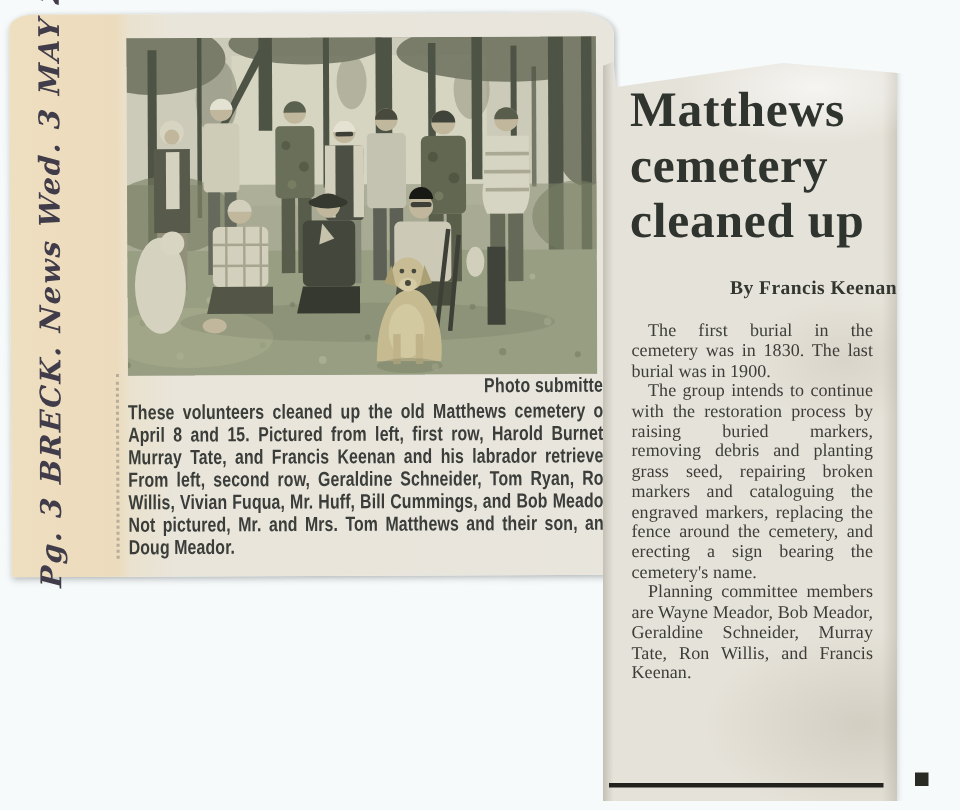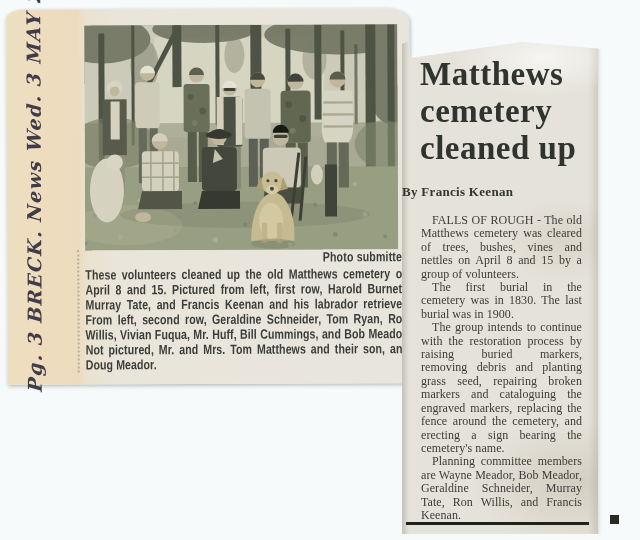--- a/index.html
+++ b/index.html
@@ -54,21 +54,21 @@
       linear-gradient(270deg, rgba(140,133,118,.25) 0px, rgba(140,133,118,0) 10px);
     clip-path:polygon(0 16px,7px 13px,9px 30px,120px 14px,234px 24px,234px 500px,226px 506px,0 506px);
     box-shadow:0 2px 4px rgba(100,105,110,.35);
   }
   .headline{
     margin:28px 8px 0 18px;width:205px;
     font-weight:bold;font-size:33px;line-height:37px;
     color:#2f342e;letter-spacing:.5px;
   }
   .byline{
-    margin-top:17px;text-align:left;
+    margin-top:17px;text-align:right;
     font-weight:bold;font-size:13px;color:#33362f;letter-spacing:.3px;
   }
   .body-col{margin:14px 16px 0 19px;}
   .body-col p{
     margin:0;font-size:12px;line-height:13.4px;color:#3c3c38;
     text-align:justify;text-indent:11px;letter-spacing:.05px;
   }
   .end-rule{position:absolute;left:4px;bottom:9px;width:183px;height:3px;background:#21211d;}
   .end-square{position:absolute;left:208px;bottom:10px;width:9px;height:9px;background:#2a2a25;}
 </style>
@@ -257,20 +257,19 @@
       <div class="credit">Photo submitted</div>
       <p class="caption-text">These volunteers cleaned up the old Matthews cemetery on April 8 and 15. Pictured from left, first row, Harold Burnett, Murray Tate, and Francis Keenan and his labrador retriever. From left, second row, Geraldine Schneider, Tom Ryan, Ron Willis, Vivian Fuqua, Mr. Huff, Bill Cummings, and Bob Meador. Not pictured, Mr. and Mrs. Tom Matthews and their son, and Doug Meador.</p>
     </div>
   </div>
 </div>
 
 <div class="right-clip">
   <h1 class="headline">Matthews cemetery cleaned up</h1>
   <div class="byline">By Francis Keenan</div>
   <div class="body-col">
-    <p>FALLS OF ROUGH - The old Matthews cemetery was cleared of trees, bushes, vines and nettles on April 8 and 15 by a group of volunteers.</p>
     <p>The first burial in the cemetery was in 1830. The last burial was in 1900.</p>
     <p>The group intends to continue with the restoration process by raising buried markers, removing debris and planting grass seed, repairing broken markers and cataloguing the engraved markers, replacing the fence around the cemetery, and erecting a sign bearing the cemetery's name.</p>
     <p>Planning committee members are Wayne Meador, Bob Meador, Geraldine Schneider, Murray Tate, Ron Willis, and Francis Keenan.</p>
   </div>
   <div class="end-rule"></div>
   <div class="end-square"></div>
 </div>
 
 </body></html>

